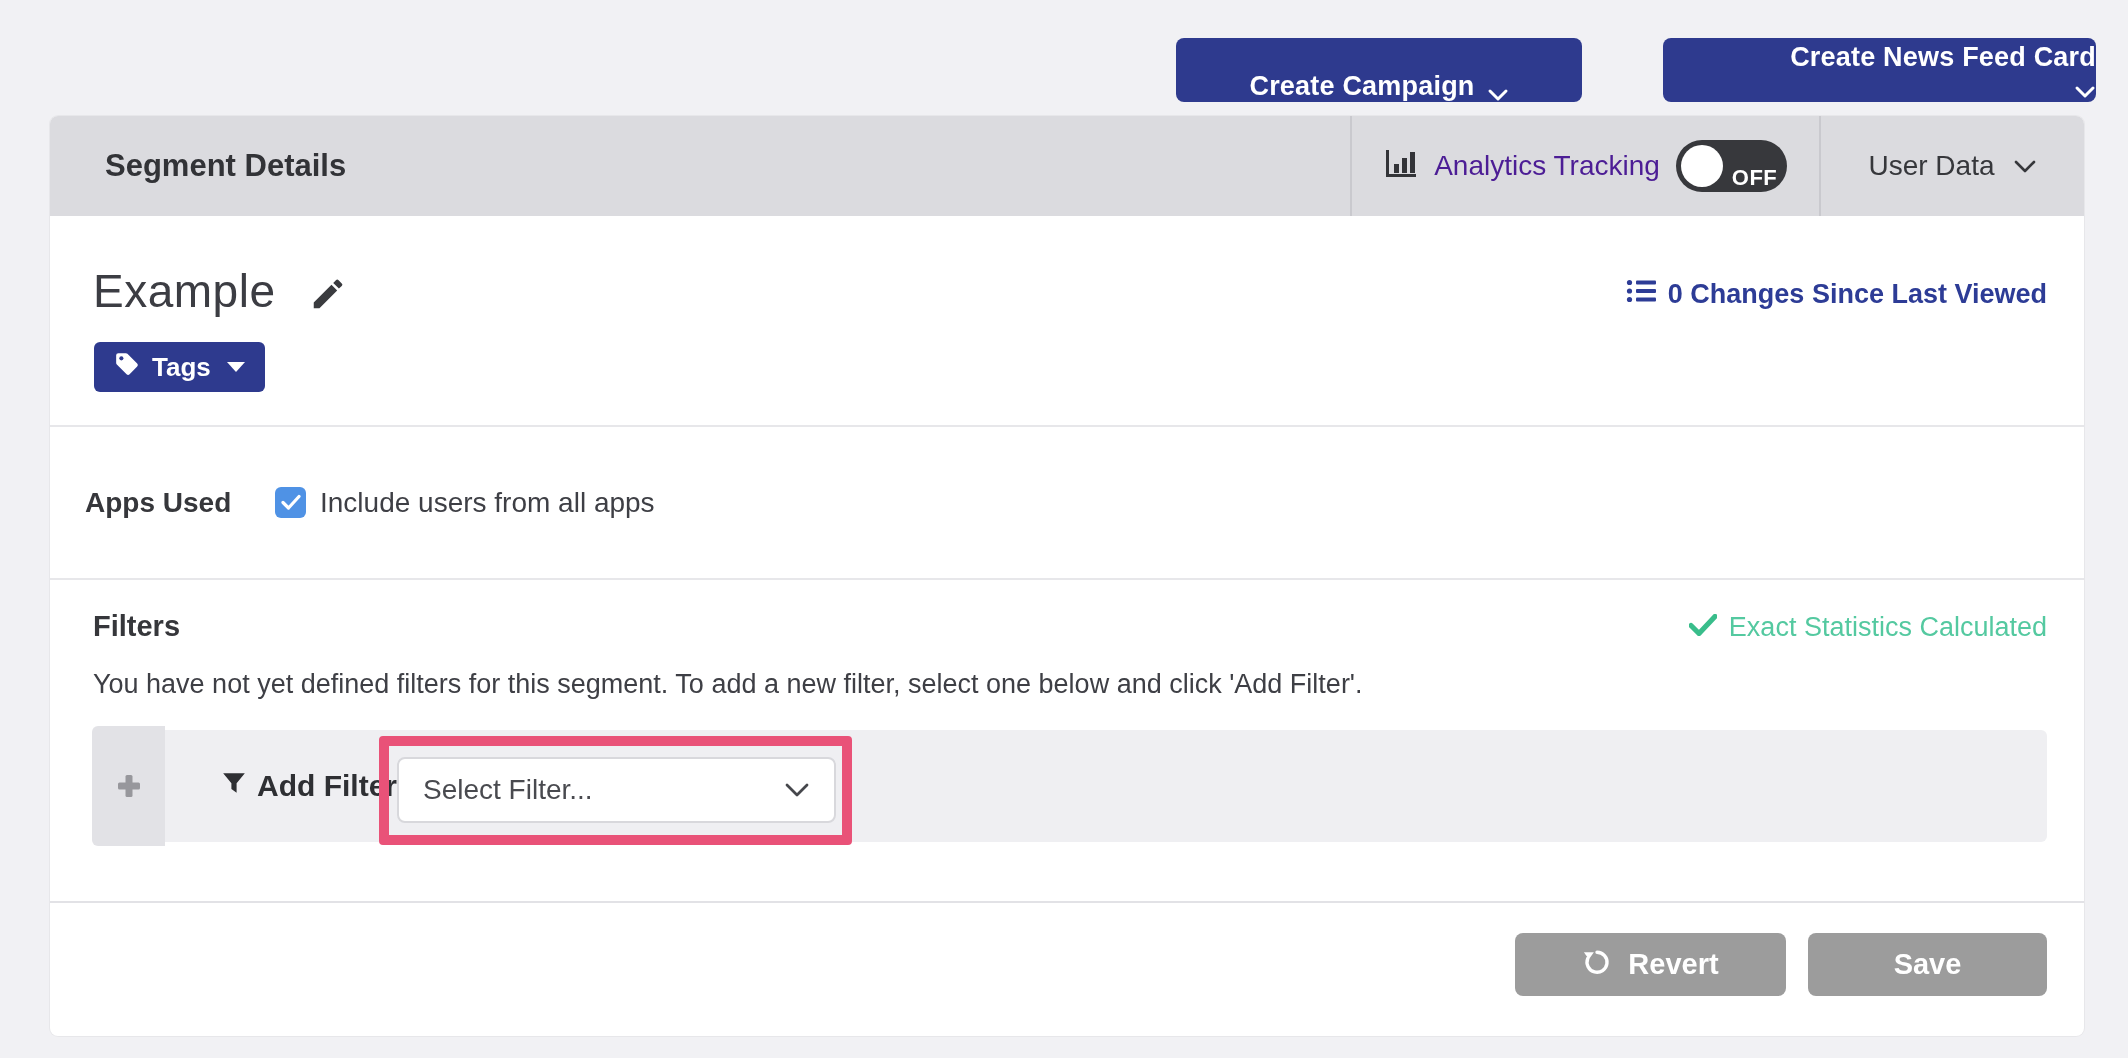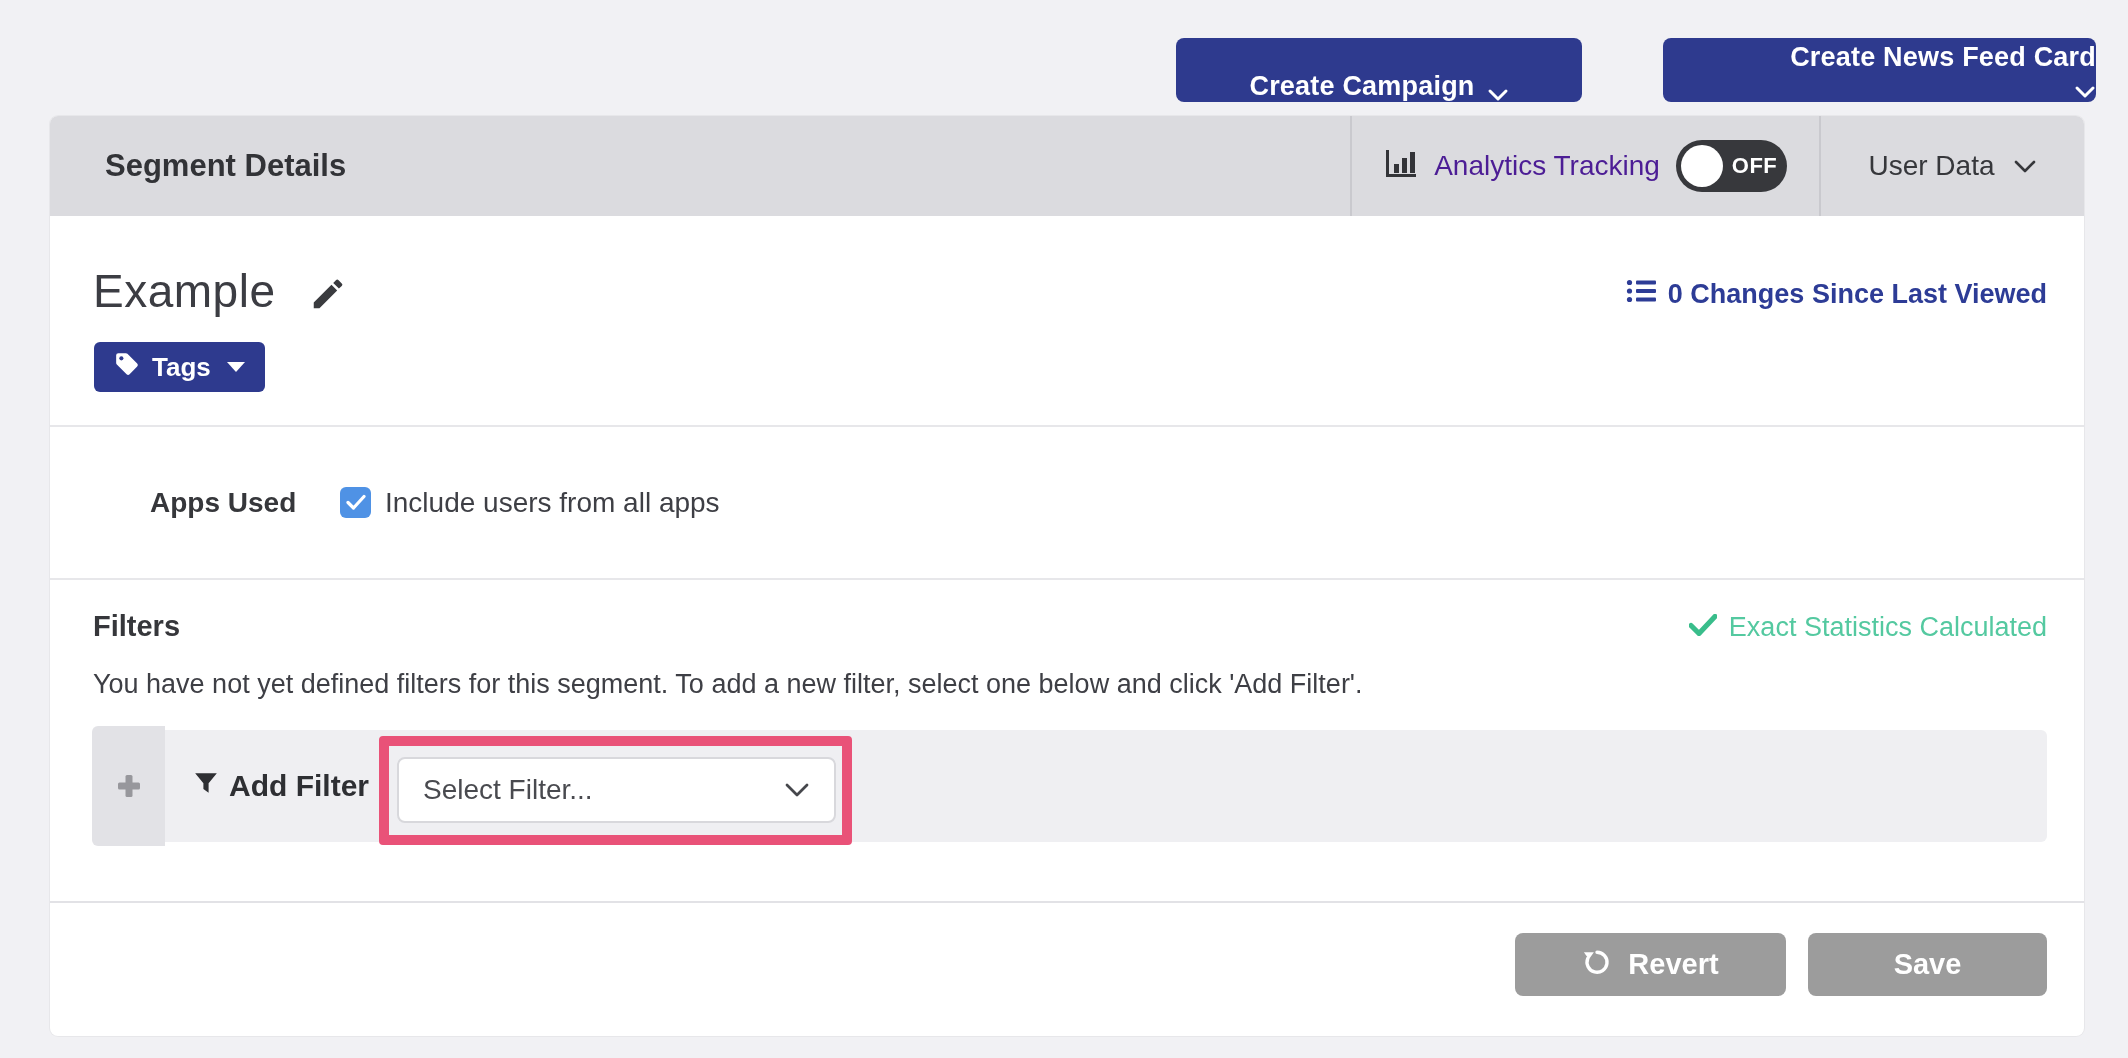--- a/index.html
+++ b/index.html
@@ -50,21 +50,21 @@
   .analytics-label { font-size:28px; color:#4c1d95; }
   .toggle {
     width:111px; height:52px; background:#37383c; border-radius:26px;
     display:flex; align-items:center; position:relative; cursor:pointer;
   }
   .toggle-knob {
     position:absolute; left:5px; top:5px; width:42px; height:42px;
     background:#ffffff; border-radius:50%;
   }
   .toggle-label {
-    position:absolute; left:56px; top:4px; height:44px; display:flex; align-items:center;
+    position:absolute; left:56px; top:16px; height:44px; display:flex; align-items:center;
     color:#ffffff; font-size:22px; font-weight:bold; letter-spacing:.5px;
   }
   .header-userdata {
     width:265px; display:flex; align-items:center; justify-content:center; gap:18px;
     border-left:2px solid #c9c9ce;
     font-size:28px; color:#36373b; cursor:pointer;
   }
 
   
   .section-title { height:209px; position:relative; padding:0 37px 0 43px; }
@@ -88,21 +88,21 @@
   .caret-down {
     width:0; height:0; margin-left:4px;
     border-left:9px solid transparent; border-right:9px solid transparent;
     border-top:10px solid #ffffff;
   }
 
   .divider { border-top:2px solid #e7e7ea; }
 
   
   .section-apps {
-    height:151px; display:flex; align-items:center; padding-left:65px;margin-left:35px;
+    height:151px; display:flex; align-items:center; padding-left:35px;
   }
   .apps-label { font-size:28px; font-weight:bold; color:#36373b; width:190px; }
   .checkbox {
     width:31px; height:31px; background:#4f92e5; border-radius:6px;
     display:flex; align-items:center; justify-content:center; margin-right:14px; cursor:pointer;
   }
   .apps-checkbox-label { font-size:28px; color:#3e3f45; }
 
   
   .section-filters { flex:1; position:relative; padding:30px 37px 0 43px; }
@@ -110,21 +110,21 @@
   .filters-status {
     position:absolute; right:37px; top:32px;
     display:flex; align-items:center; gap:12px;
     color:#54c9a0; font-size:27px;
   }
   .filters-desc { margin-top:26px; font-size:27px; color:#3e3f45; }
 
   .filter-row {
     position:relative; margin-top:30px; margin-left:-1px;
     width:1955px; height:112px; background:#efeff2; border-radius:6px;
-    display:flex; align-items:center;
+    display:flex; align-items:center;gap:28px;
   }
   .plus-cell {
     width:73px; height:120px; background:#e2e2e6; border-radius:6px 0 0 6px;
     display:flex; align-items:center; justify-content:center; cursor:pointer;
   }
   .add-filter {
     display:flex; align-items:center; gap:10px; margin-left:28px;
     font-size:30px; font-weight:bold; color:#2e2f33; cursor:pointer;
   }
   .select-box {

